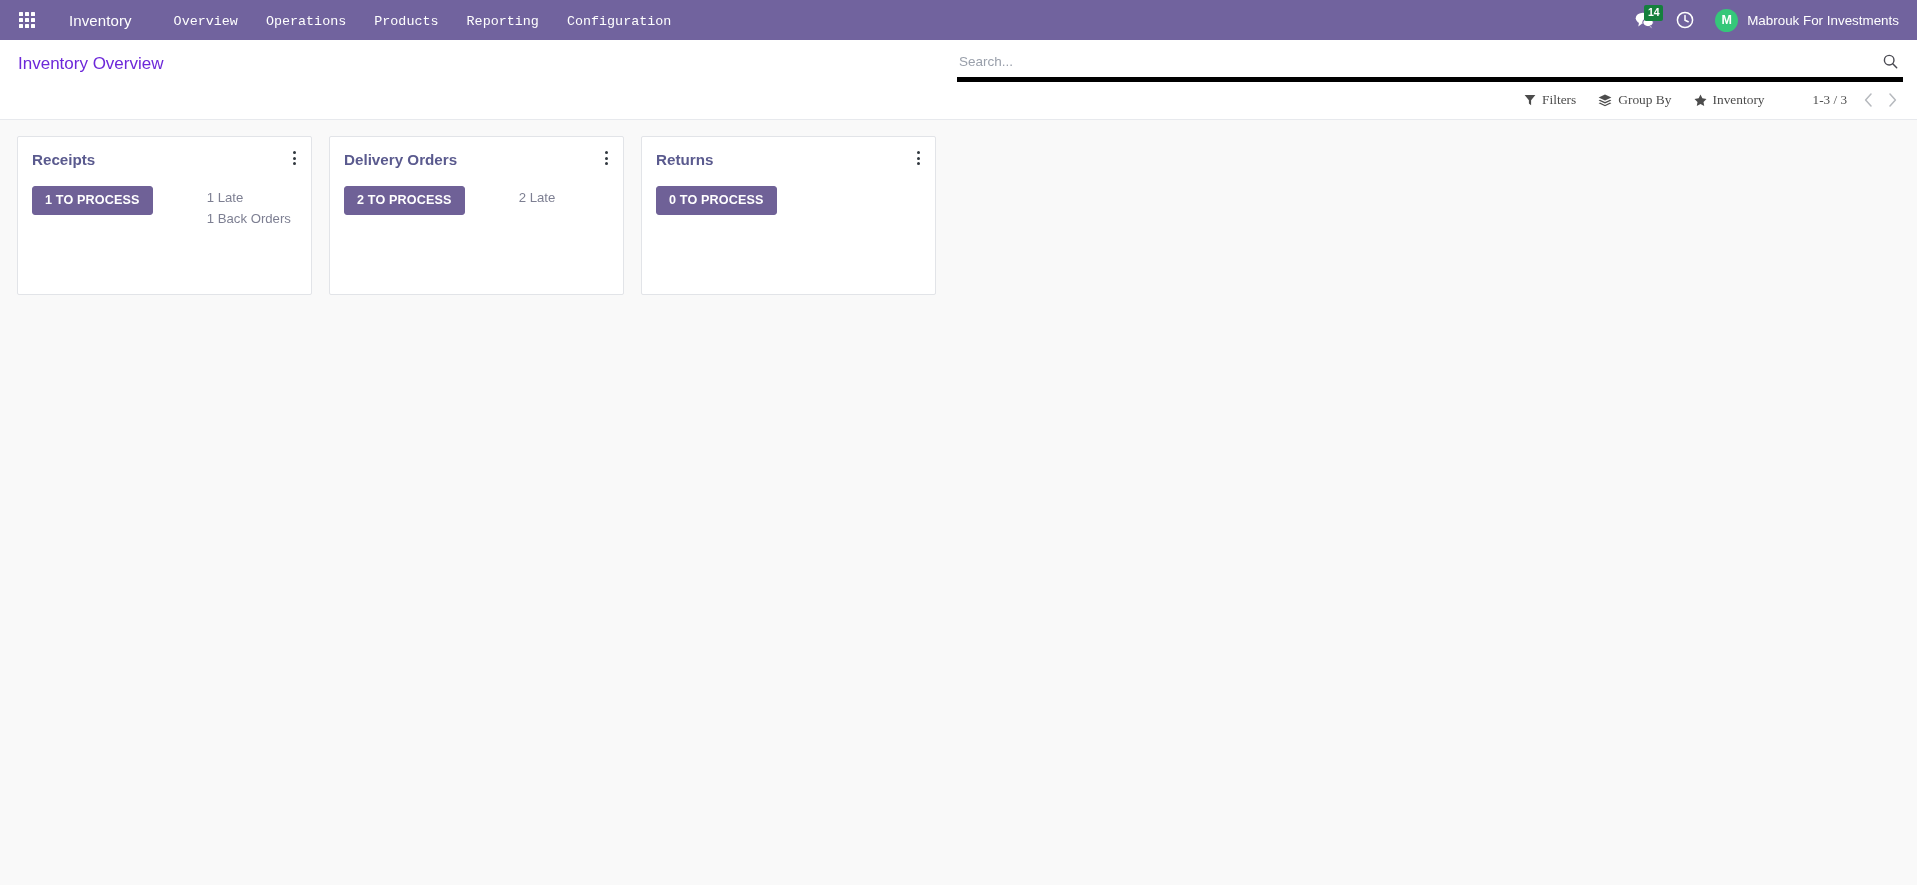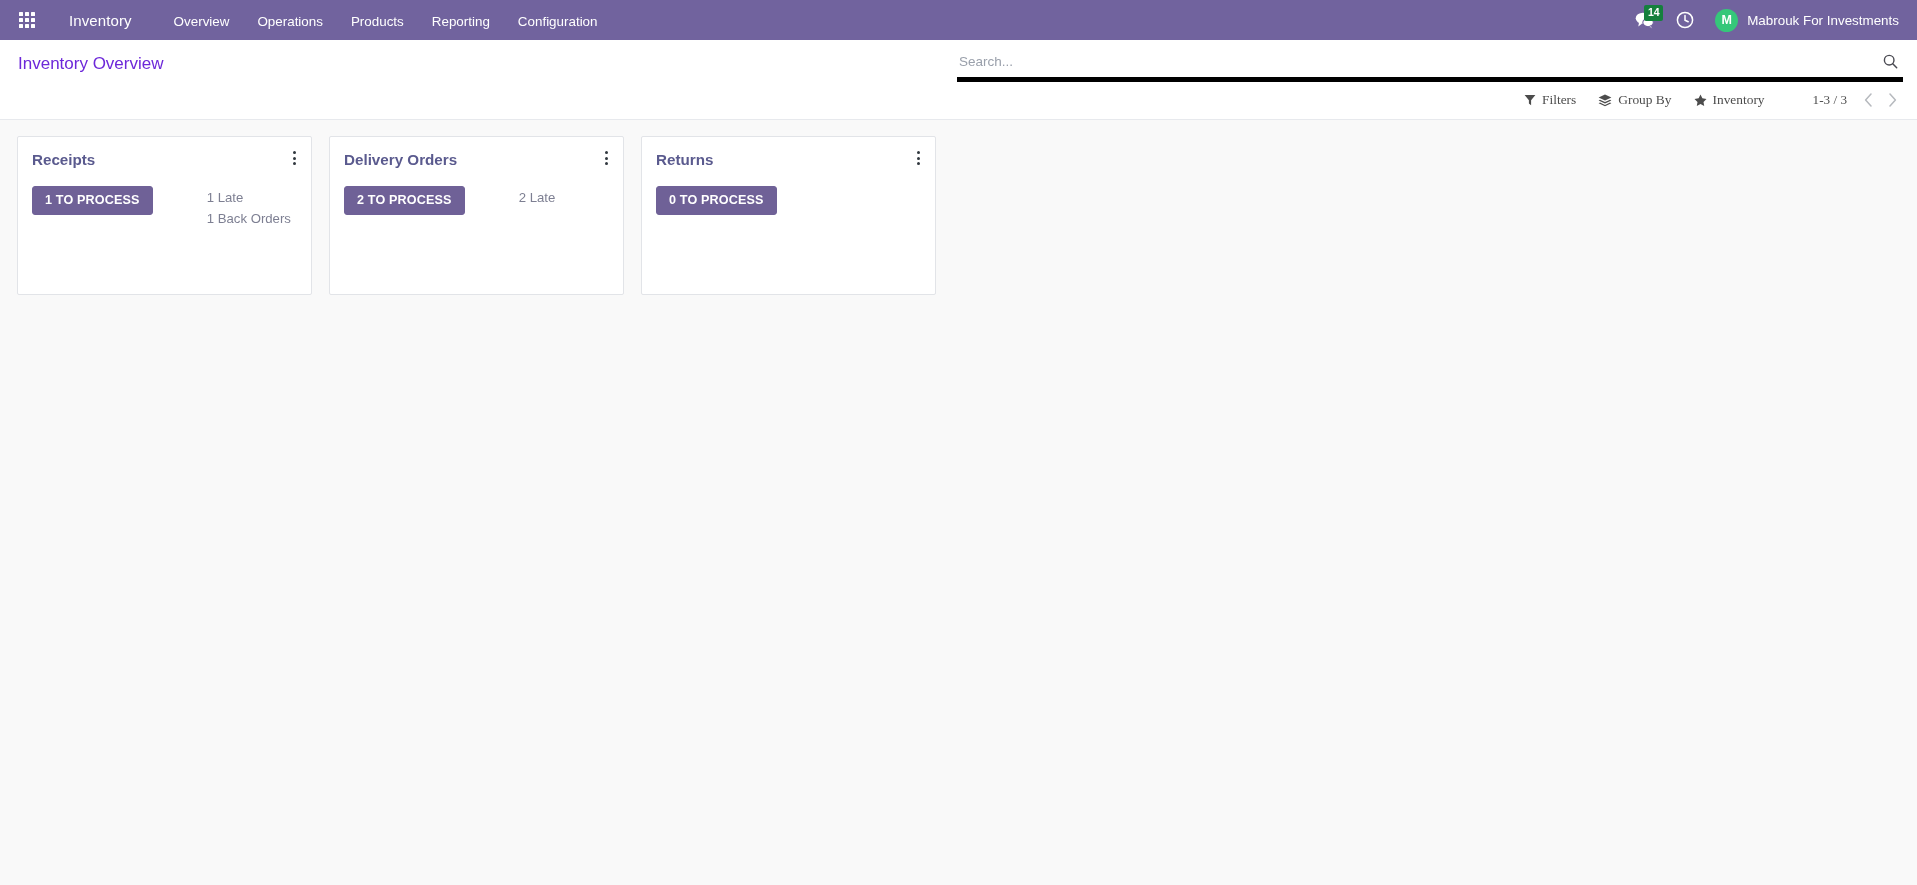--- a/index.html
+++ b/index.html
@@ -64,20 +64,21 @@
     height: 100%;
   }
   .menu-item {
     font-size: 13.4px;
     color: #ffffff;
     padding: 0 14px;
     line-height: 40px;
     height: 36px;
     cursor: pointer;
     white-space: nowrap;
+    font-family: Liberation Mono, monospace;
   }
 
   .nav-right {
     margin-left: auto;
     display: flex;
     align-items: center;
     height: 100%;
   }
   .nav-sys-icon {
     position: relative;

